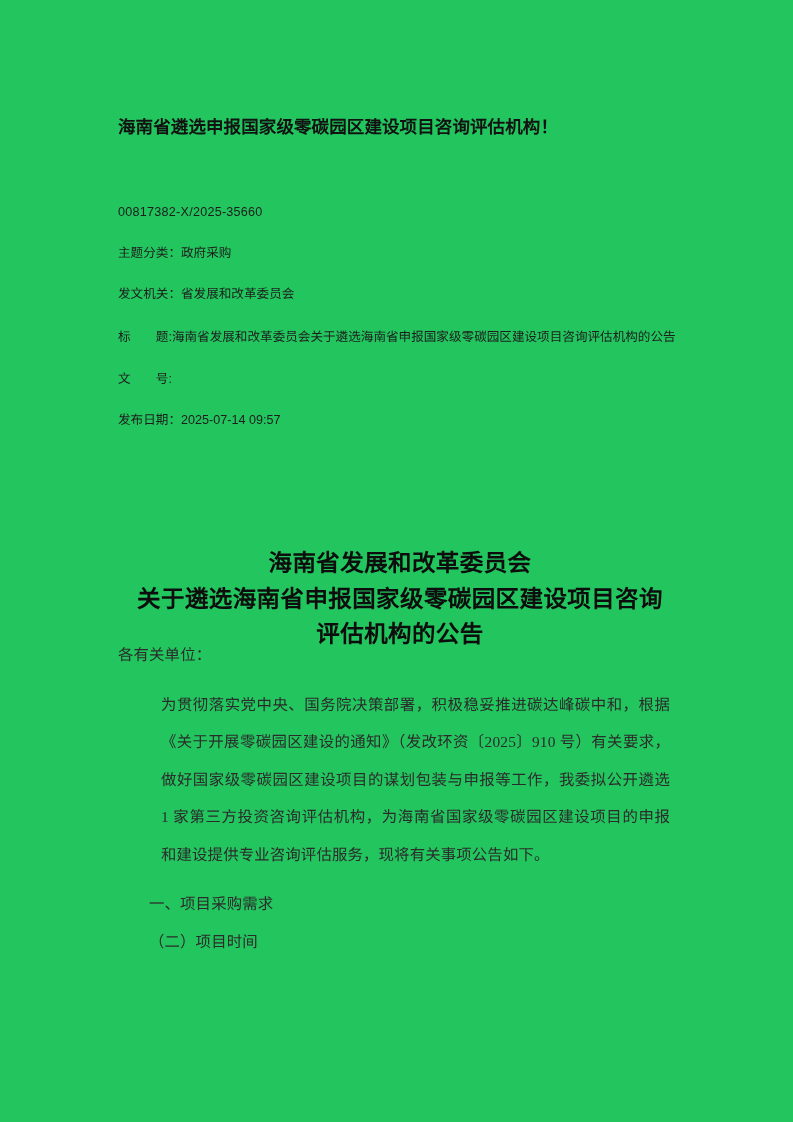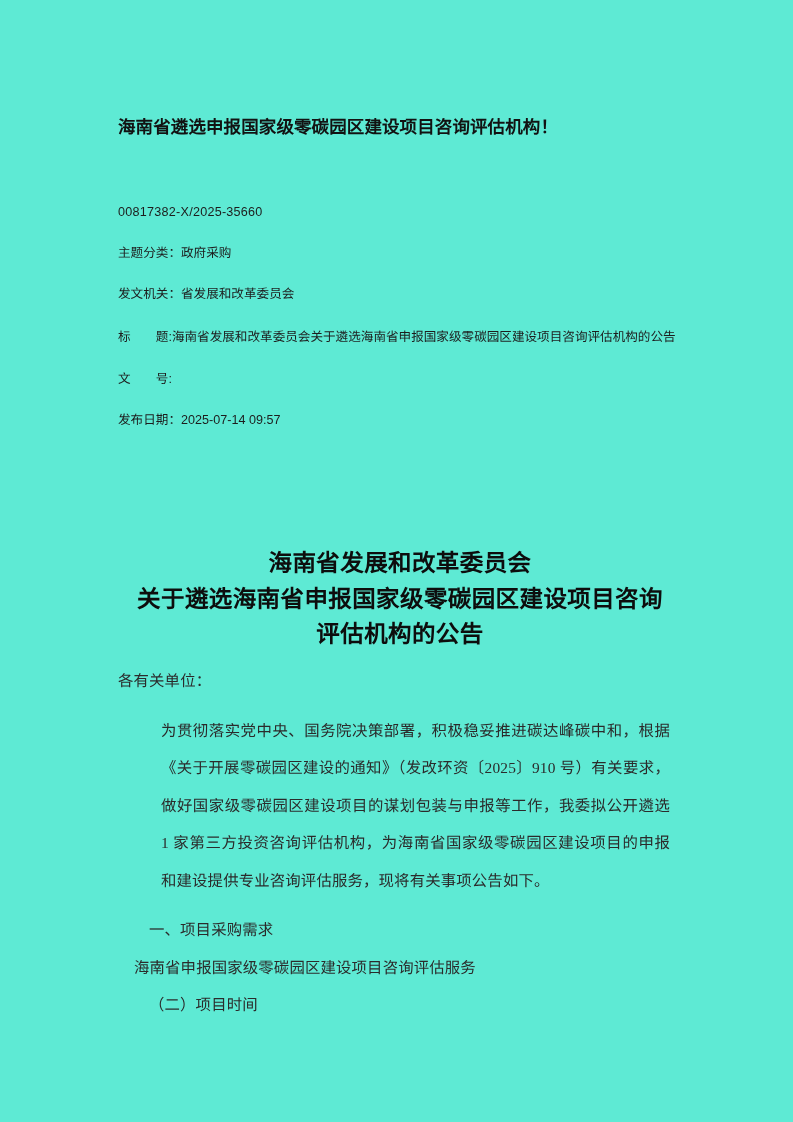--- a/index.html
+++ b/index.html
@@ -18,21 +18,21 @@
     color: #1a1a1a;
     -webkit-font-smoothing: antialiased;
   }
 
   .page {
     position: absolute;
     left: 0;
     top: 0;
     width: 793px;
     height: 1122px;
-    background: #5eead4;
+    background: #22c55e;
   }
 
   
   .content {
     position: absolute;
     left: 118px;
     top: 0;
     width: 564px;
   }
 
@@ -101,21 +101,21 @@
     margin-top: 19px;
   }
 
   .main-heading div {
     white-space: nowrap;
   }
 
   
   .body-block {
     position: absolute;
-    top: 662px;
+    top: 636px;
     left: 0;
     width: 564px;
     font-family: "Liberation Serif", "DejaVu Serif", serif;
     font-size: 15.4px;
     color: #2b2b2b;
     line-height: 1;
   }
 
   .body-line {
     line-height: 37.5px;
@@ -178,20 +178,19 @@
 
     <div class="body-block">
 
       <div class="body-line">各有关单位：</div>
 
       <p class="body-para indent2" style="margin:12px;">为贯彻落实党中央、国务院决策部署，积极稳妥推进碳达峰碳中和，根据《关于开展零碳园区建设的通知》（发改环资〔2025〕910 号）有关要求，做好国家级零碳园区建设项目的谋划包装与申报等工作，我委拟公开遴选 1 家第三方投资咨询评估机构，为海南省国家级零碳园区建设项目的申报和建设提供专业咨询评估服务，现将有关事项公告如下。</p>
 
       <div class="body-line indent2">一、项目采购需求</div>
 
 
-      <div class="body-line indent1">海南省申报国家级零碳园区建设项目咨询评估服务</div>
 
       <div class="body-line indent2">（二）项目时间</div>
 
     </div>
 
   </div>
 </div>
 
 </body></html>

